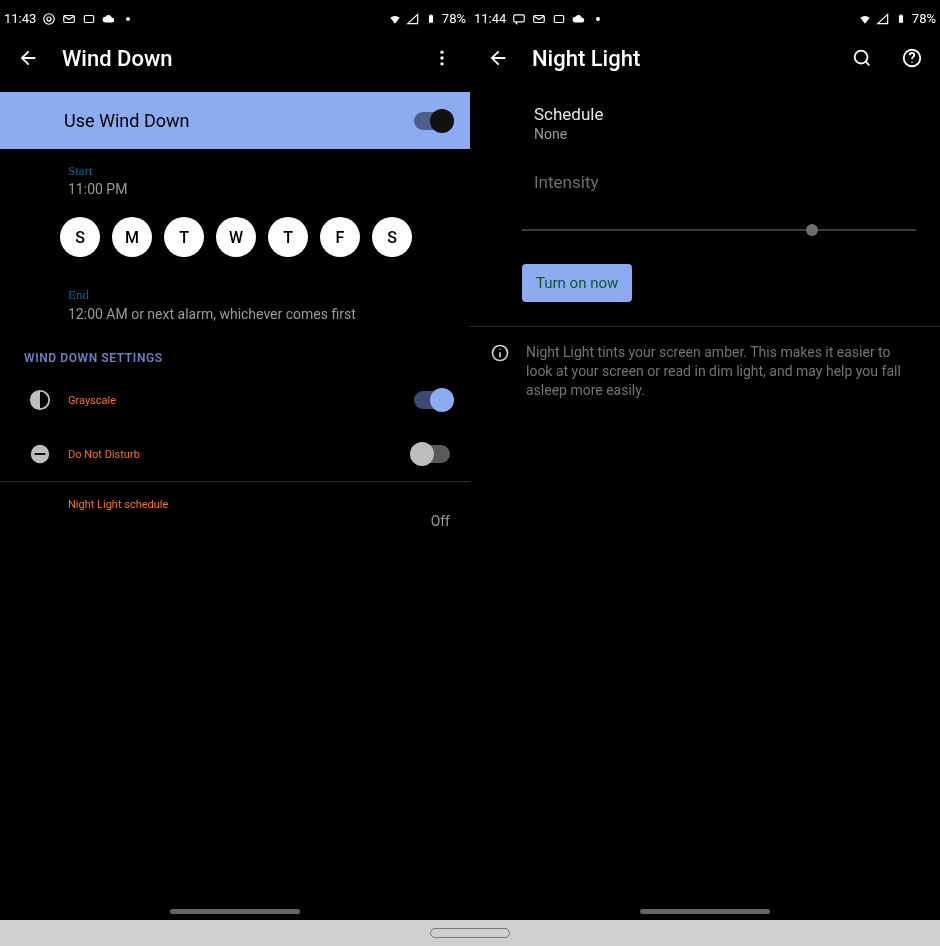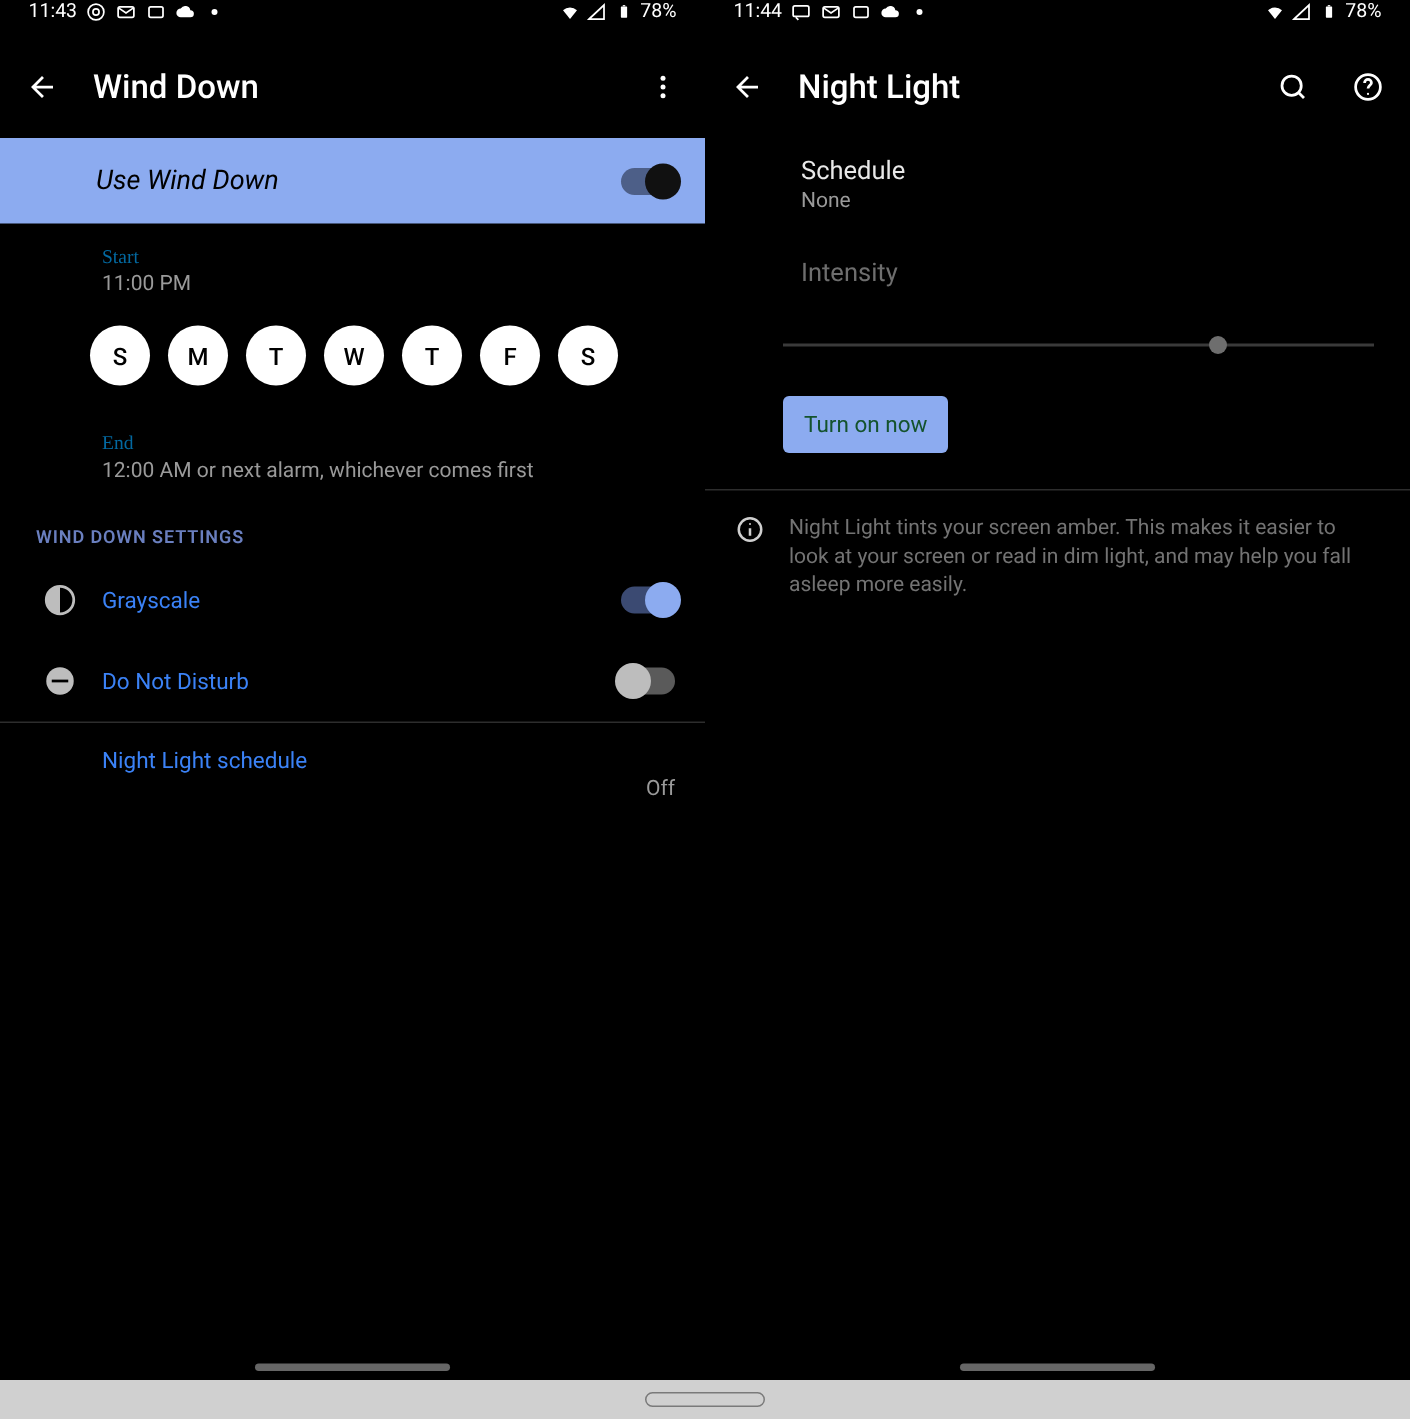--- a/index.html
+++ b/index.html
@@ -2,54 +2,54 @@
 <html><head>
   <meta charset="utf-8">
   <style>
     * { margin: 0; padding: 0; box-sizing: border-box; }
     body { background: #fff; font-family: Roboto, "Helvetica Neue", Arial, sans-serif; width: 940px; height: 946px; overflow: hidden; }
 
     .stage { display: flex; width: 940px; height: 920px; background: #000; }
     .phone { width: 470px; height: 920px; background: #000; color: #fff; position: relative; display: flex; flex-direction: column; }
 
     
-    .statusbar { height: 26px; display: flex; align-items: flex-start; justify-content: space-between; padding: 0 19px; font-size: 13px; }
+    .statusbar { height: 26px; display: flex; align-items: flex-end; justify-content: space-between; padding: 0 4px; font-size: 13px; }
     .sb-left { display: flex; align-items: center; gap: 6px; }
     .sb-right { display: flex; align-items: center; gap: 4px; }
     .sb-ico { display: inline-flex; align-items: center; justify-content: center; width: 14px; height: 14px; }
 
     
     .appbar { display: flex; align-items: center; padding: 16px 12px 8px 12px; gap: 18px; }
     .appbar .title { font-size: 22px; font-weight: 500; }
     .appbar .spacer { flex: 1; }
     .icon-btn { width: 32px; height: 32px; display: inline-flex; align-items: center; justify-content: center; }
 
     
-    .use-row { background: #8cabf0; color: #000; display: flex; align-items: center; padding: 18px 20px 18px 24px; margin-top: 10px; font-style: italic; }
+    .use-row { background: #8cabf0; color: #000; display: flex; align-items: center; padding: 18px 20px 18px 24px; margin-top: 10px; }
     .use-row .label { font-size: 18px; flex: 1; padding-left: 40px; }
 
     
     .content { display: flex; flex-direction: column; padding: 0; }
     .block { padding: 14px 20px 10px 68px; }
     .block .label { font-size: 13px; color: #0369a1; font-family: Liberation Serif, serif; }
     .block .sub { font-size: 14px; color: #9a9a9a; margin-top: 2px; }
     .block .sub2 { font-size: 14px; color: #9a9a9a; margin-top: 2px; line-height: 1.3; max-width: 360px; }
 
     
     .days { display: flex; gap: 12px; padding: 10px 20px 16px 60px; }
     .day-chip { width: 40px; height: 40px; border-radius: 50%; background: #fff; color: #000; display: inline-flex; align-items: center; justify-content: center; font-size: 16px; font-weight: 500; }
 
     
     .section-hdr { color: #6a7fbf; font-size: 12px; letter-spacing: 0.6px; font-weight: 600; padding: 18px 20px 8px 24px; }
 
     
     .list-row { display: flex; align-items: center; padding: 16px 20px 16px 20px; }
     .list-row .lead { width: 40px; display: inline-flex; align-items: center; justify-content: center; color: #bdbdbd; }
     .list-row .text { flex: 1; padding-left: 8px; }
-    .list-row .text .t1 { font-size: 15px; color: #3b82f6; }
+    .list-row .text .t1 { font-size: 11px; color: #f97316; }
     .list-row .text .t2 { font-size: 14px; color: #9a9a9a; margin-top: 2px; text-align: right; }
 
     .divider { height: 1px; background: #2d2d2d; margin: 0; }
 
     
     .switch { width: 36px; height: 18px; border-radius: 10px; position: relative; }
     .switch .thumb { position: absolute; top: -3px; width: 24px; height: 24px; border-radius: 50%; }
     .switch.on-on { background: #4d5f88; }
     .switch.on-on .thumb { right: -4px; background: #111; }
     .switch.on-accent { background: #3b4a72; }

